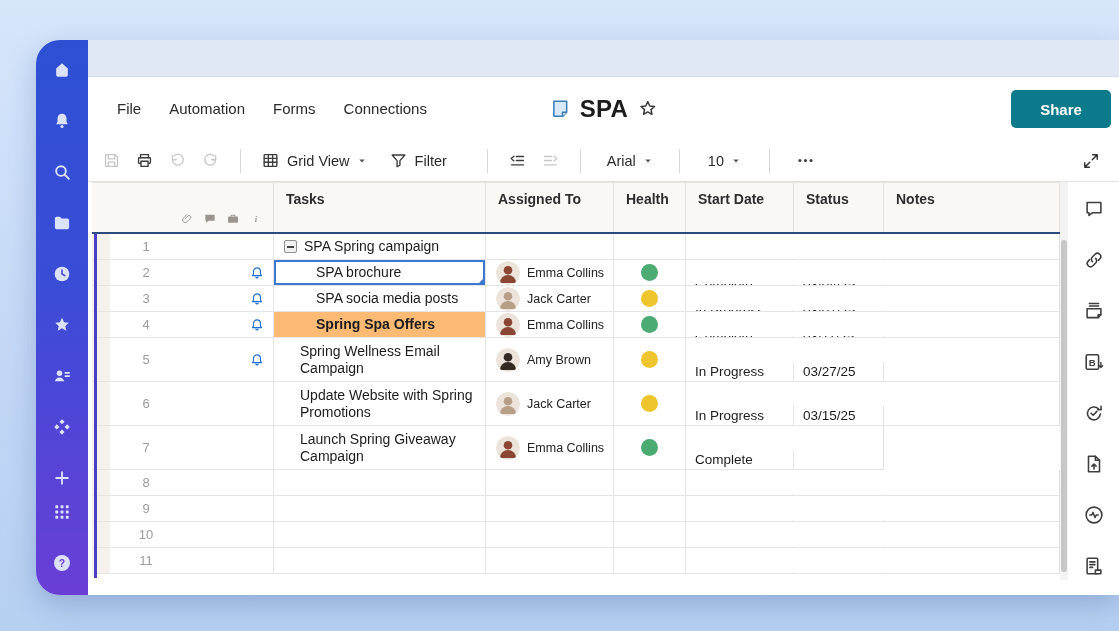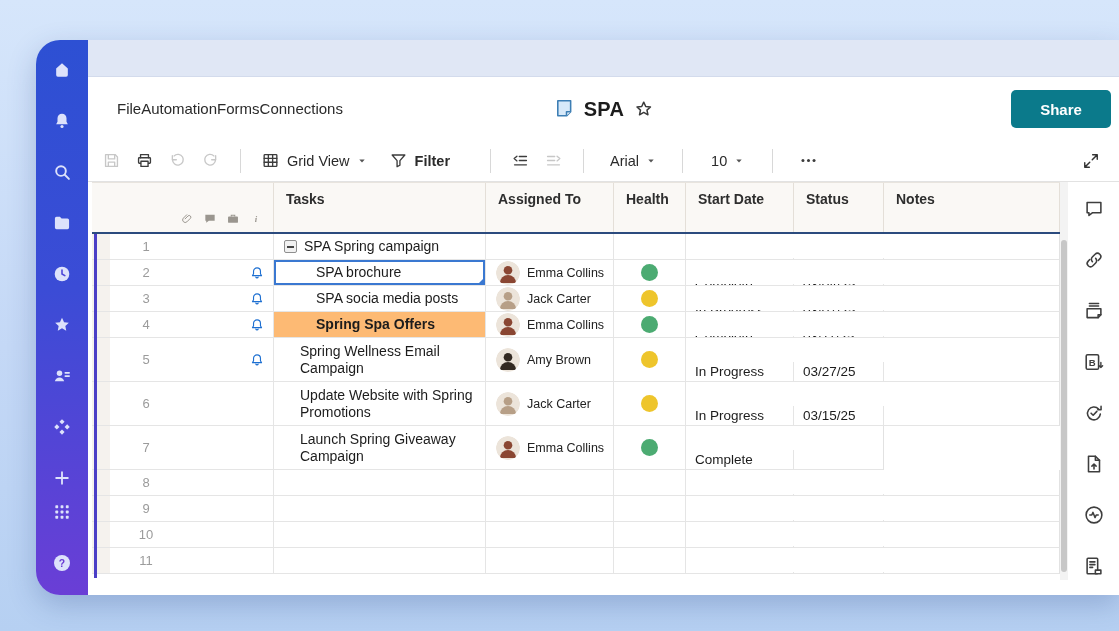--- a/index.html
+++ b/index.html
@@ -15,26 +15,26 @@
     display:flex; flex-direction:column; align-items:center; padding-top:20px; gap:31px; }
   .side-icn { width:20px; height:20px; color:#dde2fb; cursor:pointer; }
   .side-icn.tight { margin-top:-17px; }
   .icn { display:inline-block; }
   .icn svg { width:100%; height:100%; display:block; }
   
   .main { flex:1; background:#fff; display:flex; flex-direction:column; overflow:hidden; }
   .topstrip { height:37px; background:#e0e7f5; border-bottom:1px solid #d3dbec; }
   
   .menurow { position:relative; height:63px; display:flex; align-items:center; padding-left:29px; }
-  .menus { display:flex; }
+  .menus { display:flex; gap:28px; }
   .menu-item { font-size:15px; color:#2a2a2a; cursor:pointer; }
   .titlebox { position:absolute; left:50%; top:50%; transform:translate(-50%,-50%);
     display:flex; align-items:center; gap:9px; }
   .doc-icn { width:22px; height:22px; }
-  .sheet-title { font-size:20px; font-weight:700; color:#1c1c1c; letter-spacing:.3px; }
+  .sheet-title { font-size:24px; font-weight:700; color:#1c1c1c; letter-spacing:.3px; }
   .fav-icn { width:21px; height:21px; color:#3a3a3a; cursor:pointer; }
   .share-btn { position:absolute; right:8px; top:13px; width:100px; height:38px;
     background:#0b7a8b; color:#fff; font-weight:700; font-size:15px; border:none;
     border-radius:5px; cursor:pointer; font-family:"Liberation Sans",sans-serif; }
   
   .toolbar { height:42px; display:flex; align-items:center; padding:0 12px 0 14px;
     border-bottom:1px solid #e2e2e2; gap:14px; }
   .t-icn { width:19px; height:19px; color:#3c3c3c; cursor:pointer; }
   .t-icn.dis { color:#c7c7c7; cursor:default; }
   .tdiv { width:1px; height:24px; background:#d8d8d8; margin:0 6px; }
@@ -238,21 +238,21 @@
                 <path d="M4 9.3h16M4 14.2h16M9.3 4.5v15M14.7 4.5v15" stroke="currentColor" fill="none" stroke-width="1.7" stroke-linecap="round" stroke-linejoin="round"></path>
               </svg>
             </span>
           <span>Grid View</span>
           <span class="icn caret">
               <svg viewBox="0 0 24 24">
                 <path d="m5.5 8.5 6.5 7 6.5-7Z" fill="currentColor"></path>
               </svg>
             </span>
         </span>
-        <span class="tbtn" style="margin-left:8px;font-weight:bold;">
+        <span class="tbtn" style="margin-left:8px;">
           <span class="icn t-icn">
               <svg viewBox="0 0 24 24">
                 <path d="M4 5h16l-6.2 7.2V18l-3.6 1.8v-7.6Z" stroke="currentColor" fill="none" stroke-width="1.7" stroke-linecap="round" stroke-linejoin="round"></path>
               </svg>
             </span>
           <span>Filter</span>
         </span>
         <span class="tdiv" style="margin-left:26px;"></span>
         <span class="icn t-icn">
             <svg viewBox="0 0 24 24">

